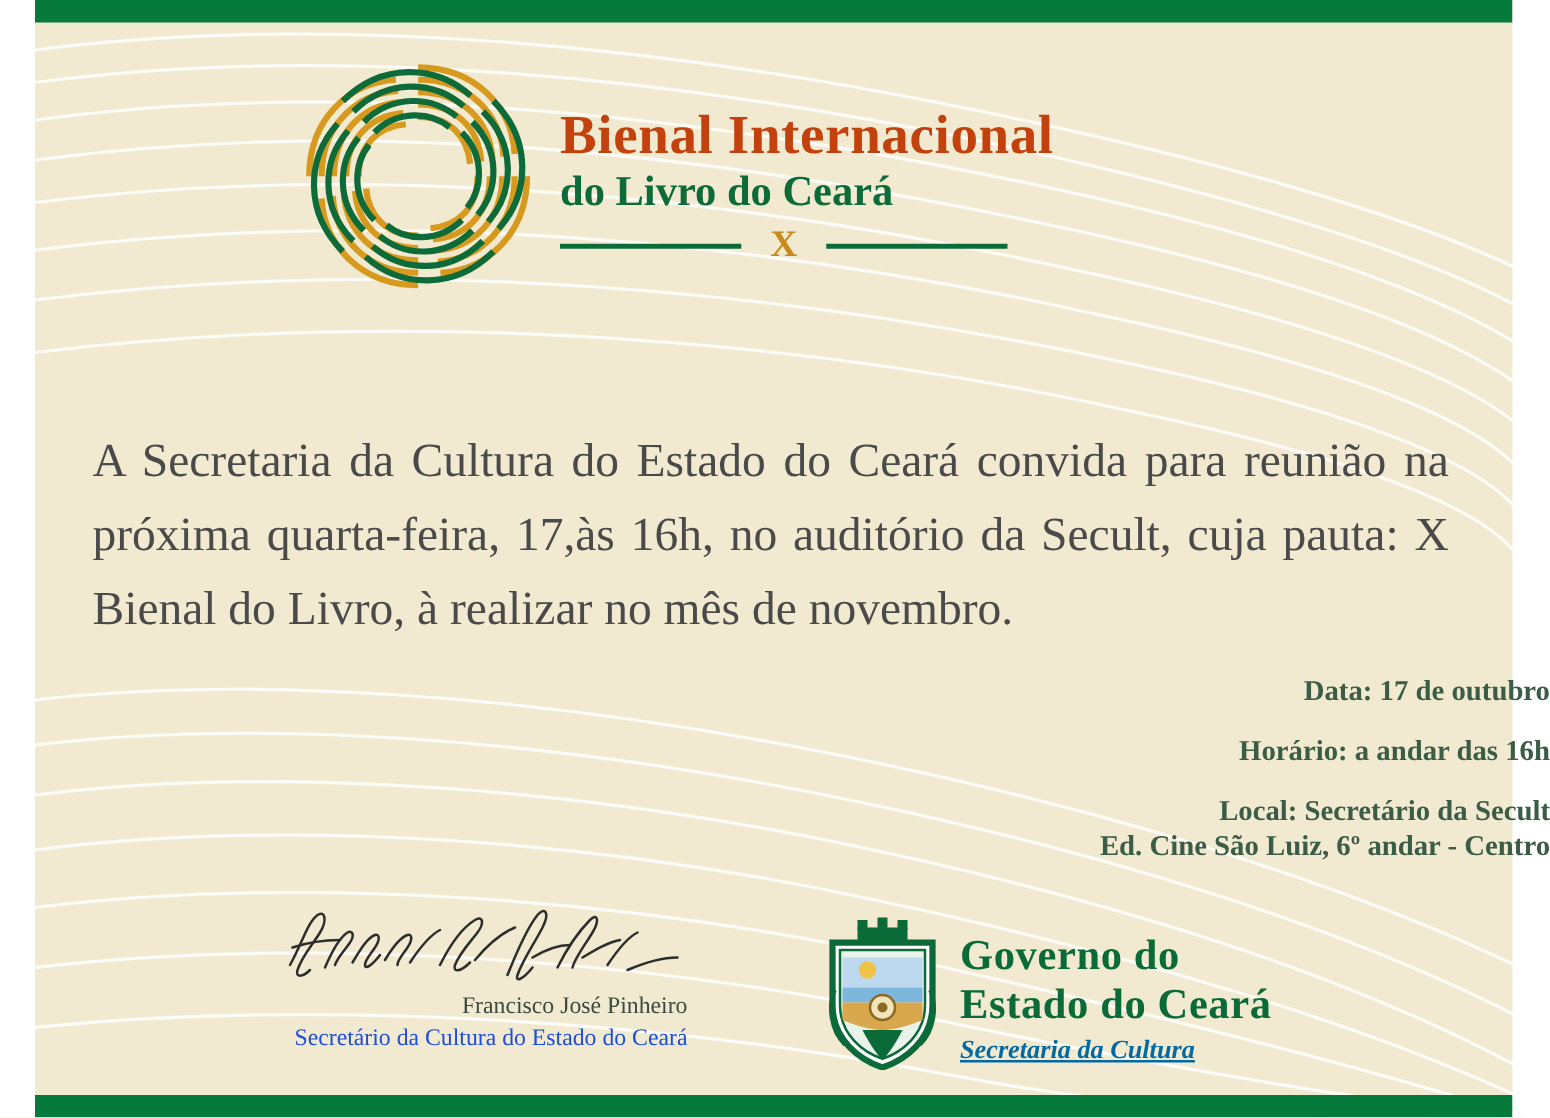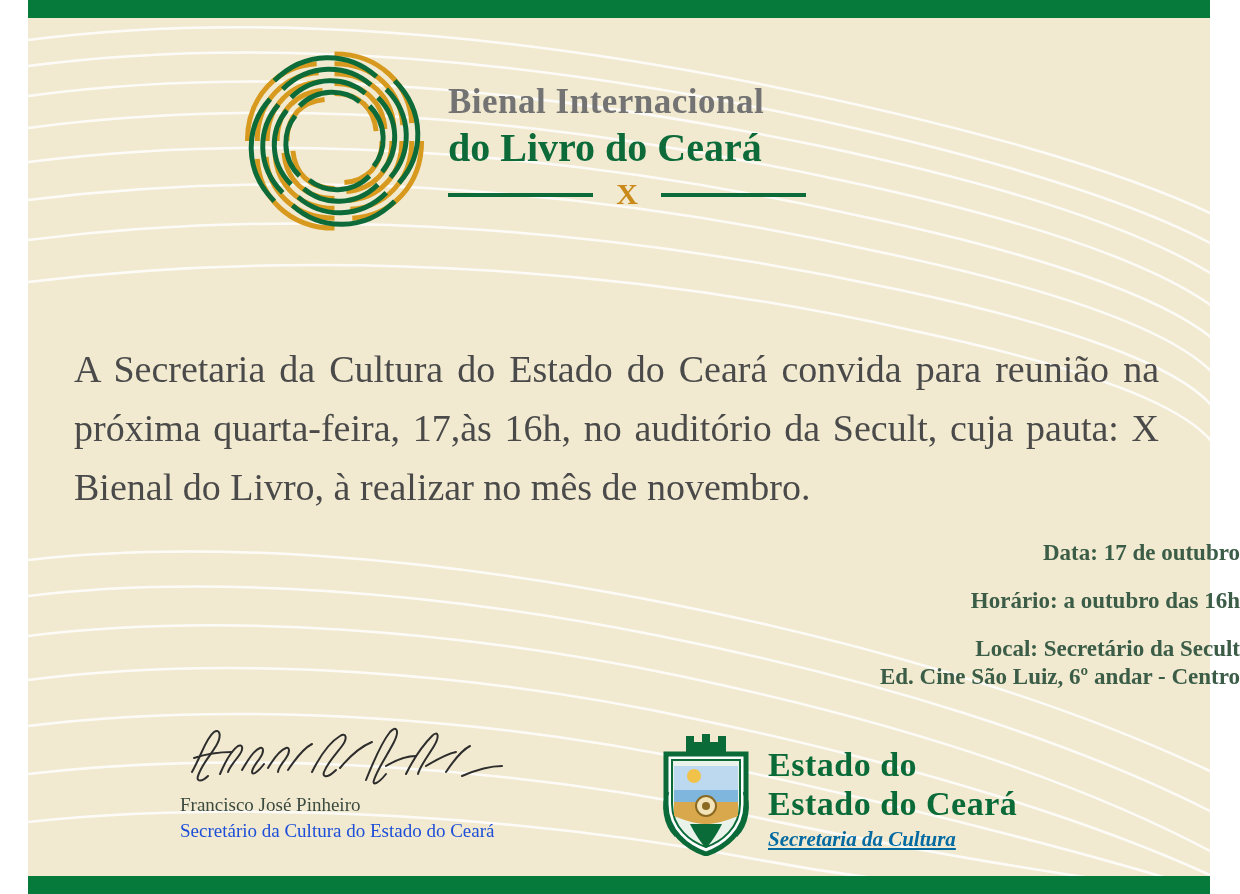--- a/index.html
+++ b/index.html
@@ -74,29 +74,29 @@
   }
   .logo-text {
     position: absolute;
     left: 448px;
     top: 58px;
     width: 380px;
     color: #1f4f2f;
   }
   .logo-line1 {
     font-family: "Liberation Serif", serif;
-    font-size: 35px;
+    font-size: 44px;
     font-weight: bold;
     letter-spacing: 0.5px;
-    color: #737373;
+    color: #c2410c;
     white-space: nowrap;
   }
   .logo-line2 {
     font-family: "Liberation Serif", serif;
-    font-size: 40px;
+    font-size: 34px;
     font-weight: bold;
     color: #0d6b3a;
     margin-top: 2px;
     white-space: nowrap;
   }
   .logo-rule {
     position: relative;
     margin-top: 10px;
     height: 26px;
     width: 358px;
@@ -165,21 +165,21 @@
     margin-bottom: 0;
     padding-left: 19px;
   }
 
   
   .signature {
     position: absolute;
     left: 180px;
     top: 720px;
     width: 370px;
-    text-align: left;
+    text-align: right;
   }
   .sig-scribble {
     height: 72px;
     position: relative;
   }
   .sig-name {
     font-size: 19px;
     color: #3b4a3f;
     font-family: "Liberation Serif", serif;
     line-height: 26px;
@@ -343,21 +343,21 @@
         <span class="rule-seg rule-right"></span>
       </div>
     </div>
   </div>
 
 
   <div class="paragraph">A Secretaria da Cultura do Estado do Ceará convida para reunião na próxima quarta-feira, 17,às 16h, no auditório da Secult,  cuja pauta: X Bienal do Livro, à realizar no mês de novembro.</div>
 
   <div class="details">
     <div class="line">Data: 17 de outubro</div>
-    <div class="line">Horário: a outubro das 16h</div>
+    <div class="line">Horário: a andar das 16h</div>
     <div class="line tight">Local: Secretário da Secult</div>
     <div class="line last">Ed. Cine São Luiz, 6º andar - Centro</div>
   </div>
 
   <div class="signature">
     <div class="sig-scribble">
       <svg width="330" height="72" viewBox="0 0 330 72">
         <g fill="none" stroke="#2d2d2d" stroke-width="2" stroke-linecap="round">
           <path d="M12,52 C22,34 26,18 34,12 C40,8 42,16 36,26 C30,36 22,44 18,56 C16,62 22,62 28,56"></path>
           <path d="M14,38 C26,34 40,32 52,32"></path>
@@ -400,19 +400,19 @@
 
       <circle cx="46" cy="74" r="10" fill="#f3e3b8" stroke="#8a6a22" stroke-width="2"></circle>
       <circle cx="46" cy="74" r="4" fill="#8a6a22"></circle>
 
       <path d="M30,92 C36,104 42,112 46,116 C50,112 56,104 62,92 Z" fill="#0a6b39"></path>
 
       <path d="M8,60 C2,72 4,92 16,104" fill="none" stroke="#0a6b39" stroke-width="3"></path>
       <path d="M84,60 C90,72 88,92 76,104" fill="none" stroke="#0a6b39" stroke-width="3"></path>
     </svg>
     <div class="gov-text">
-      <div class="gov-l1">Estado do</div>
+      <div class="gov-l1">Governo do</div>
       <div class="gov-l2">Estado do Ceará</div>
       <div class="gov-l3">Secretaria da Cultura</div>
     </div>
   </div>
 
 </div>
 
 </body></html>

